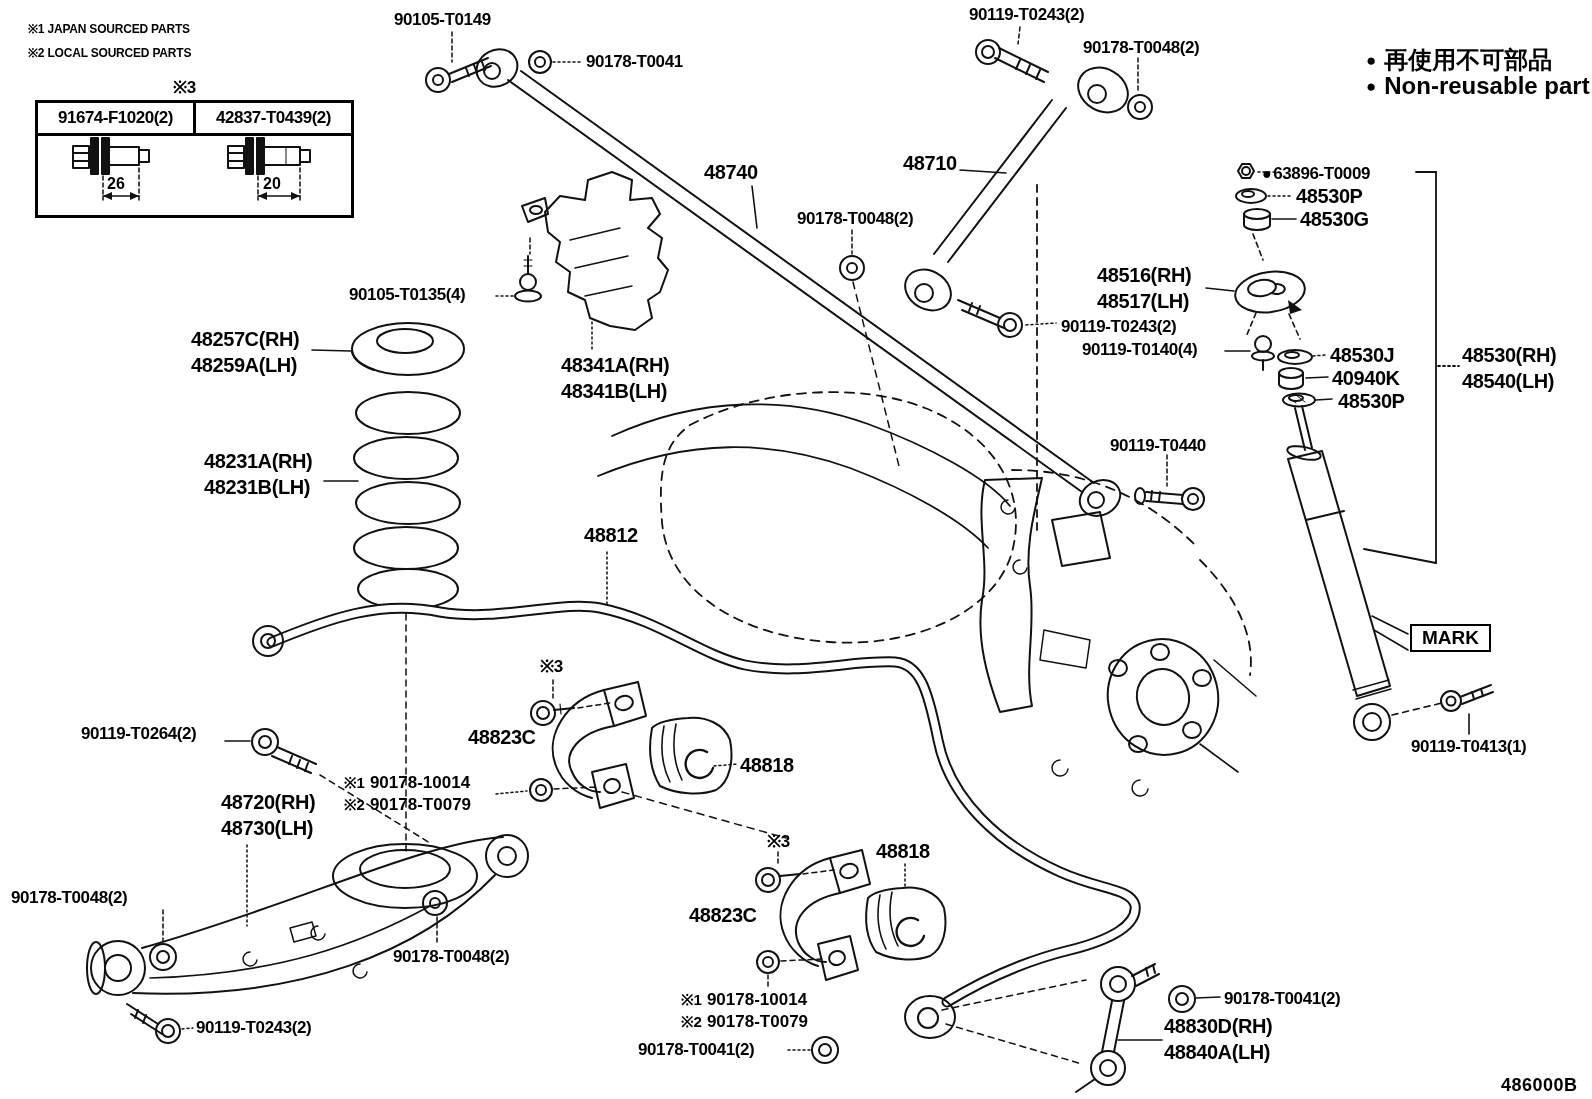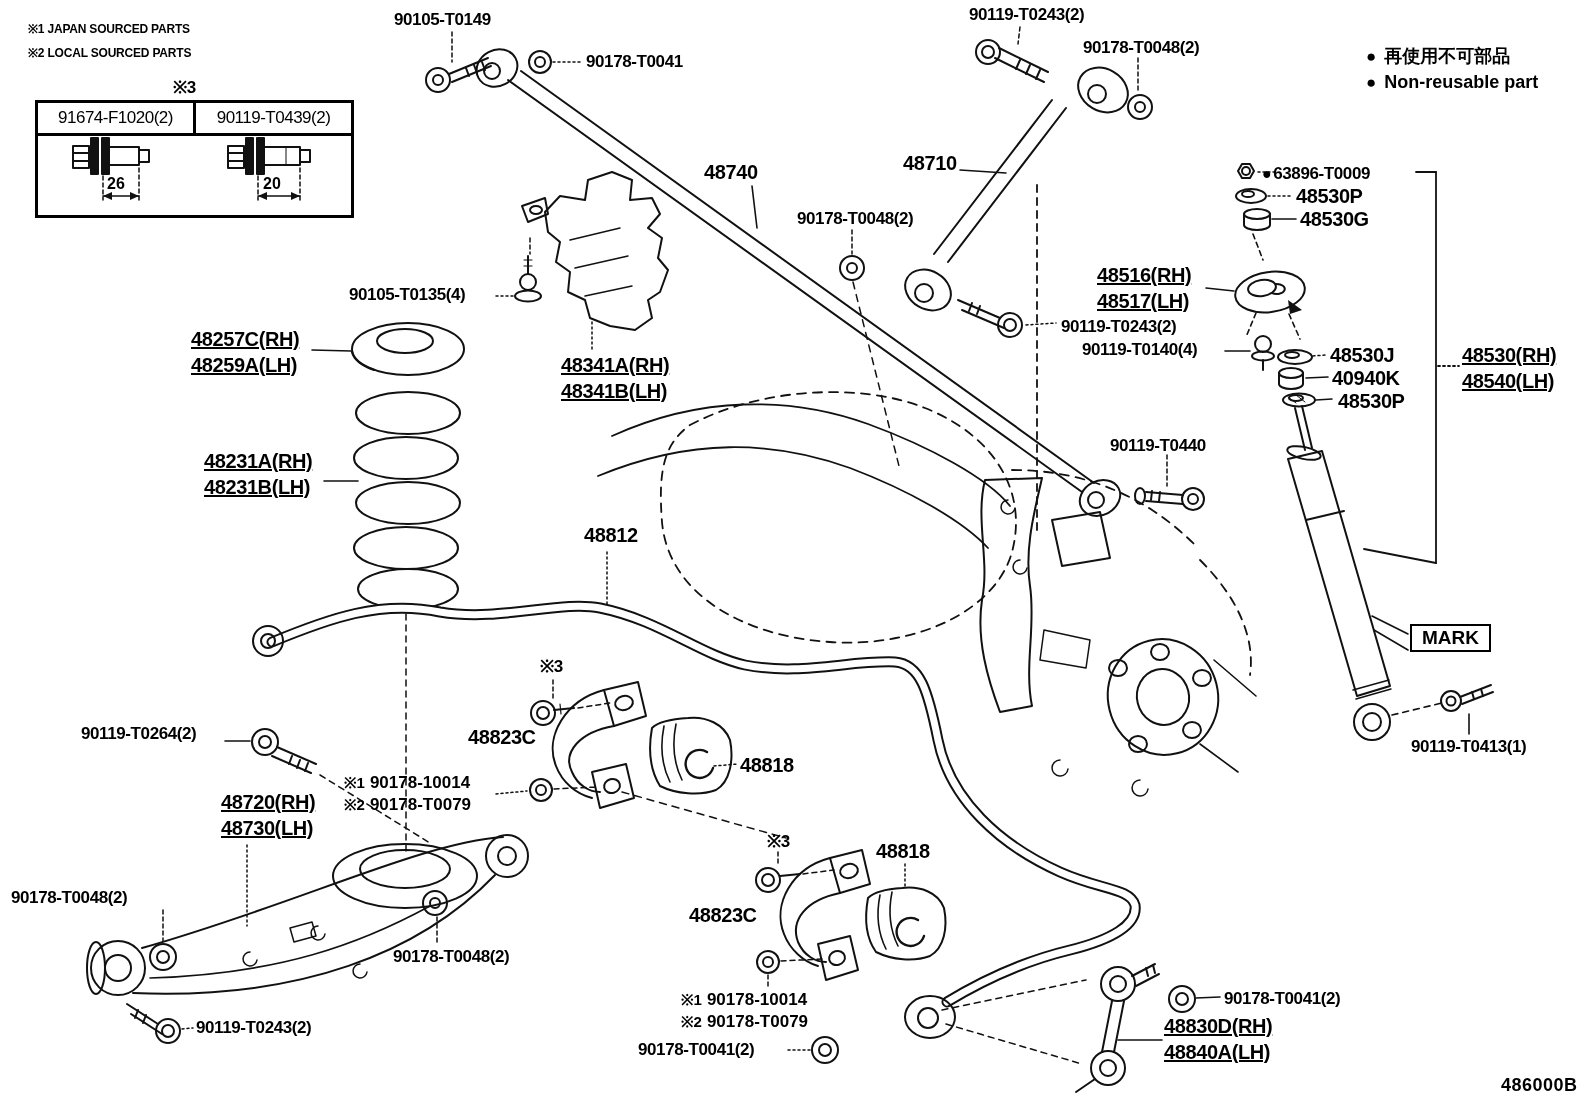--- a/index.html
+++ b/index.html
@@ -2,34 +2,34 @@
 <html><head>
 <meta charset="utf-8">
 <style>
   html,body{margin:0;padding:0;background:#fff;}
   #stage{position:relative;width:1592px;height:1099px;background:#ffffff;overflow:hidden;
          font-family:"Liberation Sans",sans-serif;color:#000;}
   #art{position:absolute;left:0;top:0;width:1592px;height:1099px;}
   .lbl{position:absolute;font-weight:700;white-space:nowrap;letter-spacing:-0.4px;}
   .s{font-size:17px;line-height:19px;text-align:center;}
   .b{font-size:20px;line-height:22px;}
-  .pair span{display:block;line-height:26px;text-decoration:underline;}
+  .pair span{display:block;line-height:26px;}
   .note{display:flex;align-items:baseline;font-weight:700;}
   .note .ref{font-size:15px;margin-right:5px;}
   .note .pn{font-size:17px;}
   .hdr{font-size:12px;letter-spacing:-0.2px;}
   .legendrow{display:flex;align-items:center;font-weight:700;}
   .legendrow .dot{font-size:17px;margin-right:8px;line-height:1;}
-  .legendrow .txt{font-size:18px;}
+  .legendrow .txt{font-size:24px;}
   .bullet-inline{font-size:16px;margin-right:2px;}
   #inset-table{position:absolute;left:35px;top:100px;width:313px;height:112px;
     border:3px solid #000;background:transparent;}
   #inset-table .head{display:flex;height:30px;border-bottom:3px solid #000;}
   #inset-table .cell{flex:1;display:flex;align-items:center;justify-content:center;
-    font-size:17px;font-weight:400;letter-spacing:-0.5px;text-align:center;}
+    font-size:17px;font-weight:700;letter-spacing:-0.5px;text-align:center;}
   #inset-table .cell+.cell{border-left:3px solid #000;}
   #mark-box{position:absolute;left:1410px;top:624px;border:2px solid #000;
     padding:1px 10px;font-size:19px;font-weight:700;}
   .dim{position:absolute;font-size:16px;font-weight:700;}
   #code{position:absolute;left:1501px;top:1075px;font-size:18px;font-weight:700;letter-spacing:0.5px;}
 </style>
 </head>
 <body>
 
 <div id="stage">
@@ -422,21 +422,21 @@
   </g>
 </svg>
 
 <div class="lbl hdr" style="left:28px;top:20px">※1 JAPAN SOURCED PARTS</div>
 <div class="lbl hdr" style="left:28px;top:44px">※2 LOCAL SOURCED PARTS</div>
 
 <div class="lbl s" style="left:173px;top:78px">※3</div>
 <div id="inset-table">
   <div class="head">
     <div class="cell">91674-F1020(2)</div>
-    <div class="cell">90119-T0439(2)</div>
+    <div class="cell">42837-T0439(2)</div>
   </div>
 </div>
 <div class="dim" style="left:107px;top:175px">26</div>
 <div class="dim" style="left:263px;top:175px">20</div>
 
 <div class="legendrow" style="position:absolute;left:1366px;top:44px">
   <span class="dot">●</span>
   <span class="txt">再使用不可部品</span>
 </div>
 <div class="legendrow" style="position:absolute;left:1366px;top:72px">

